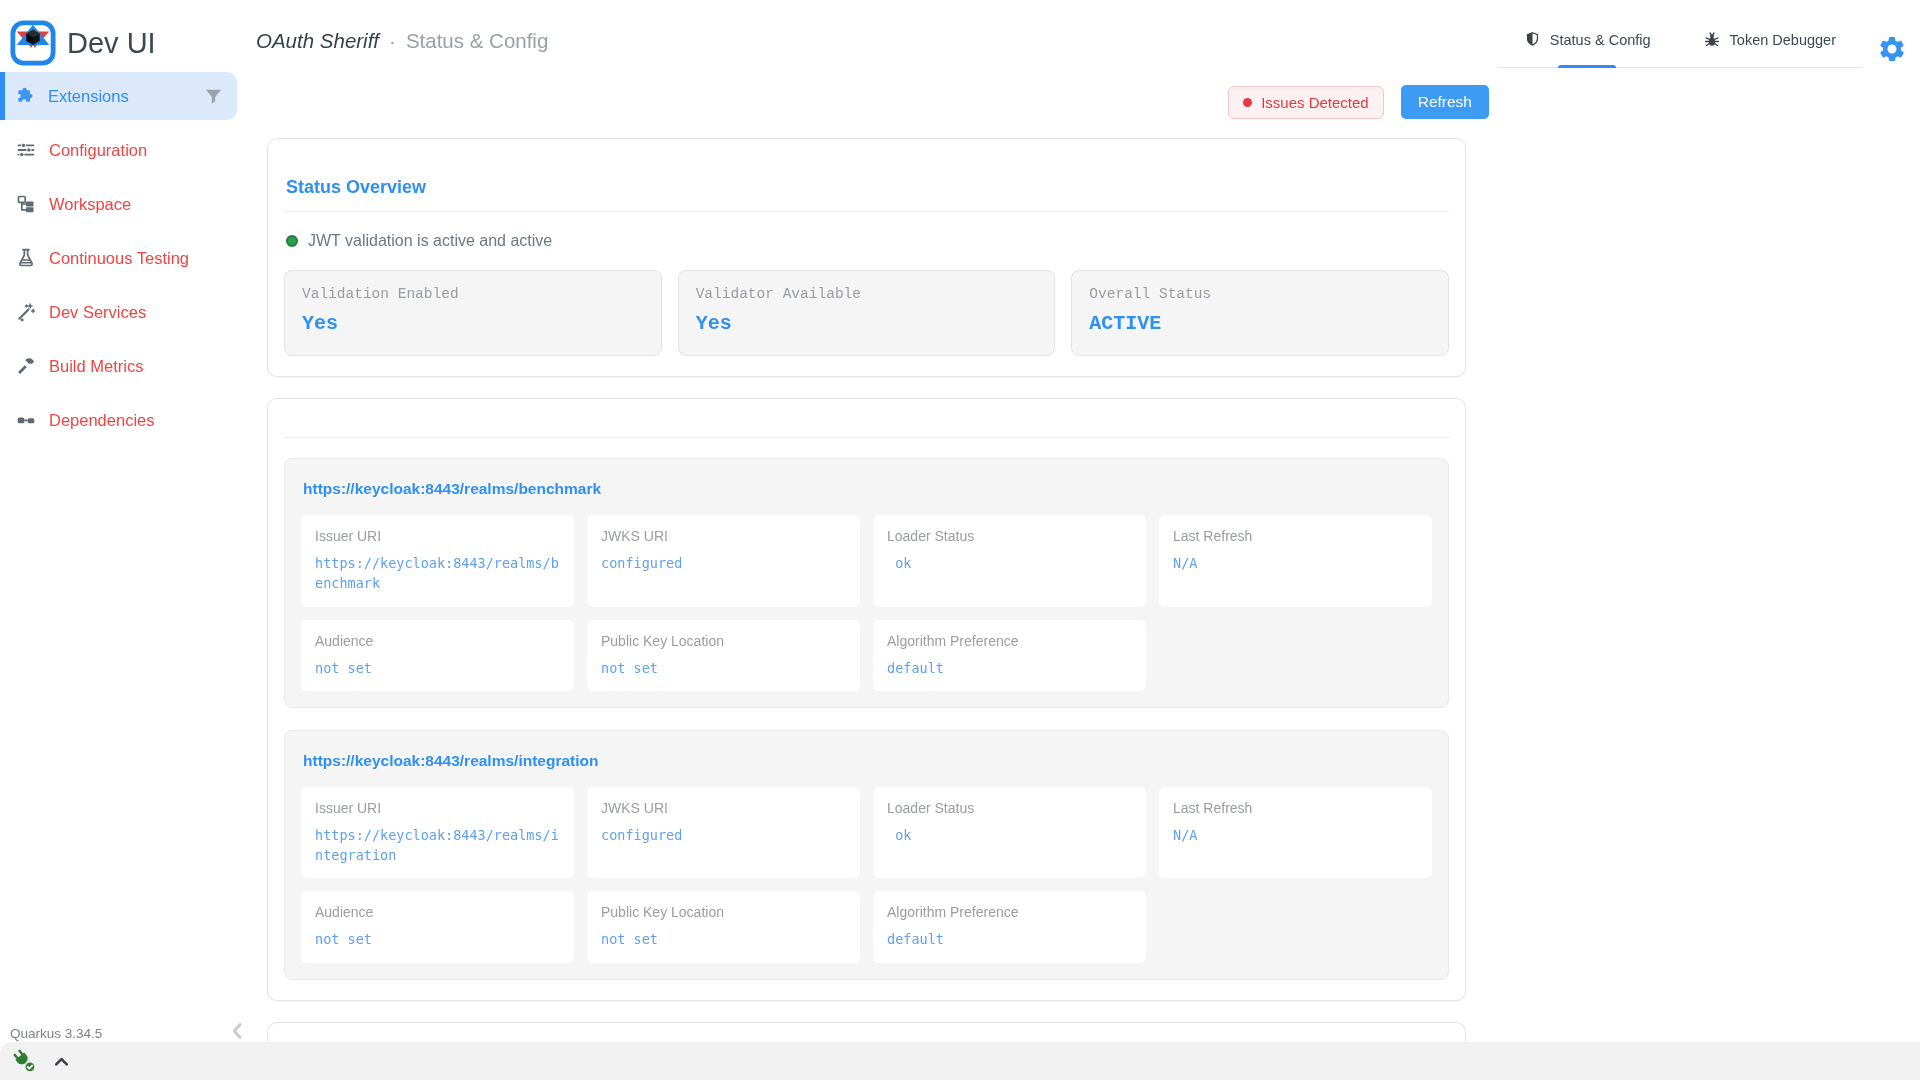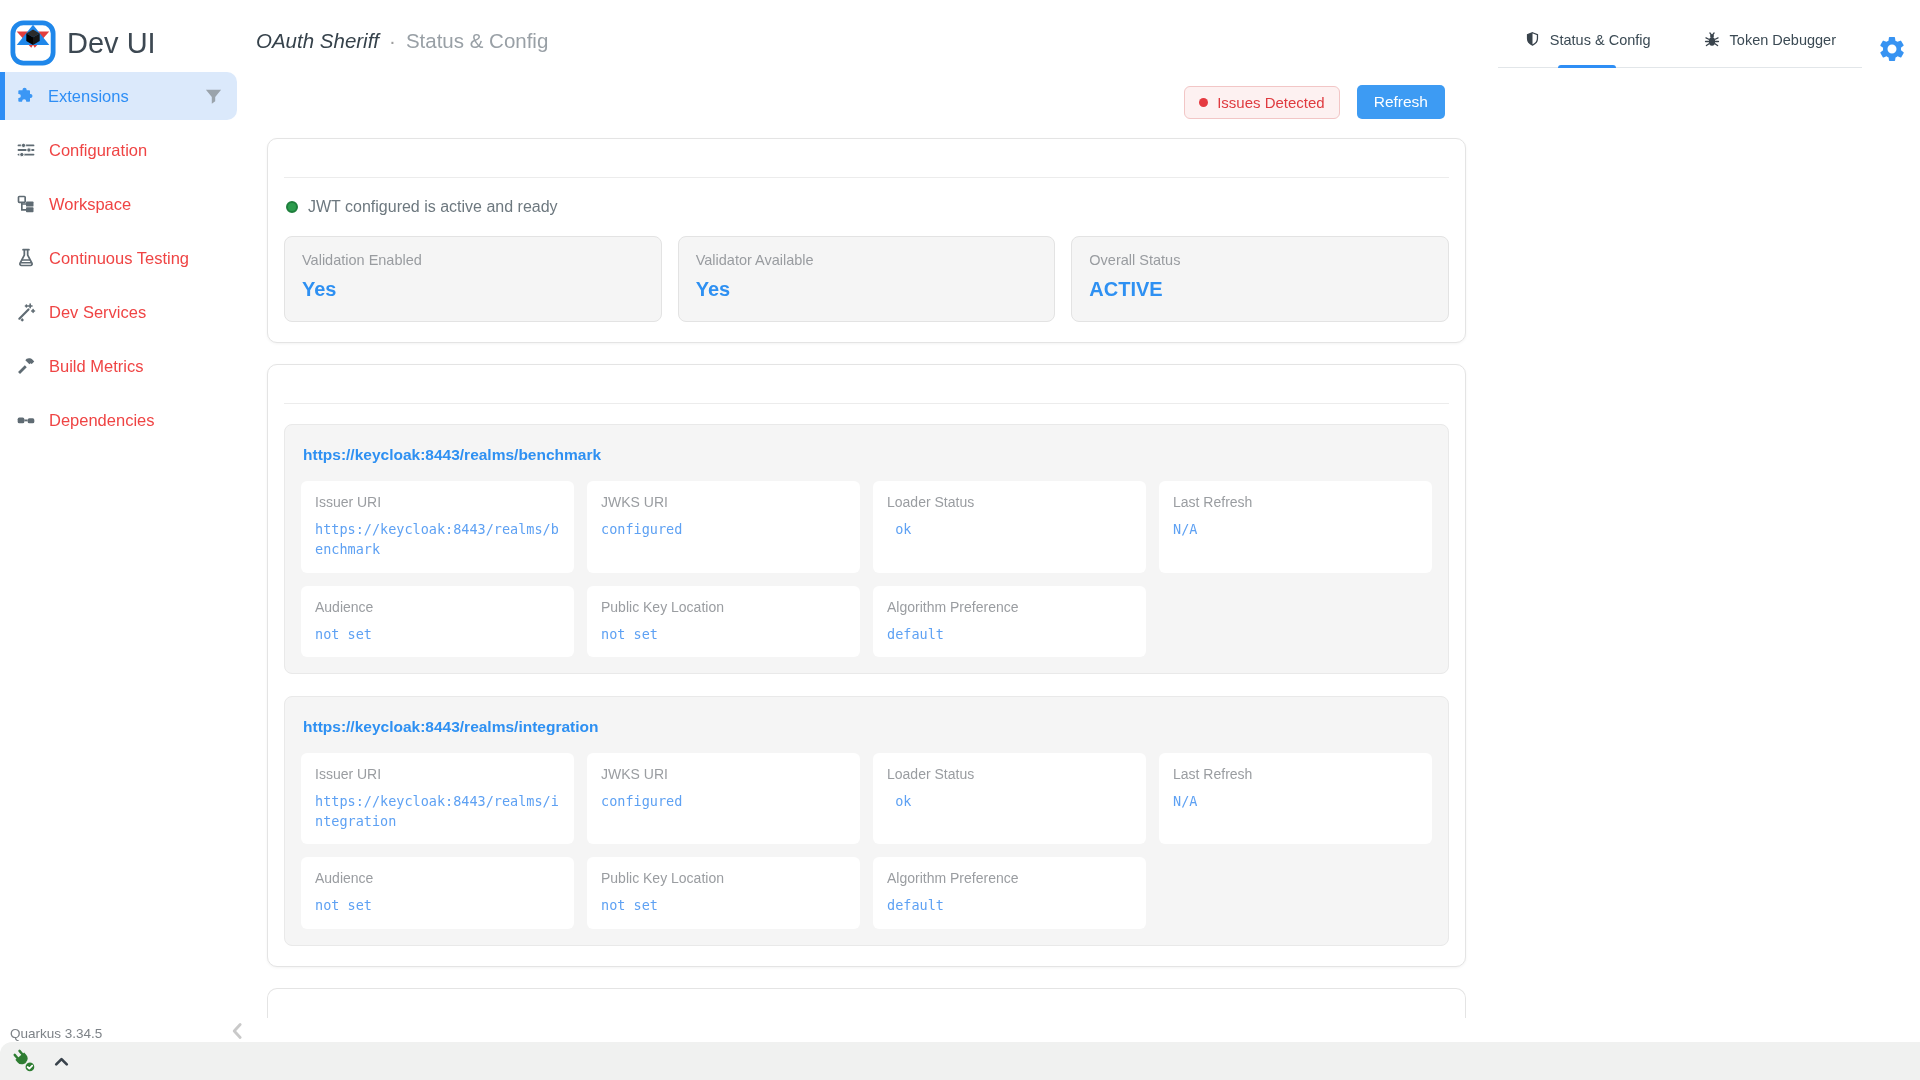--- a/index.html
+++ b/index.html
@@ -28,34 +28,34 @@
   .nav-item { height:48px; margin-bottom:6px; display:flex; align-items:center; gap:13px; padding-left:16px; font-size:16.5px; color:#ef4444; cursor:pointer; }
   .nav-item .nicon { color:#5f6b73; display:flex; }
   .nav-item.active { background:#dbe9fb; border-left:5px solid #2e8ef5; padding-left:10px; border-radius:0 10px 10px 0; color:#2e8ef5; margin-right:8px; }
   .nav-item.active .nicon { color:#3b97f5; }
   .filter-icon { margin-left:auto; margin-right:14px; color:#9aa3ab; cursor:pointer; display:flex; }
   .version { position:absolute; left:10px; bottom:1px; font-size:13.5px; color:#7d8287; }
   .collapse-btn { position:absolute; right:-6px; bottom:-2px; color:#c9c9c9; background:none; border:none; cursor:pointer; }
 
   
   .content { position:absolute; left:245px; top:58px; right:0; bottom:0; }
-  .toolbar { position:absolute; top:27px; right:475px; display:flex; align-items:center; gap:17px; }
+  .toolbar { position:absolute; top:27px; right:431px; display:flex; align-items:center; gap:17px; }
   .badge { display:flex; align-items:center; gap:9px; padding:7px 14px; border:1px solid #f2c6c6; border-radius:6px; background:#fdf1f1; color:#df3a3f; font-size:15px; }
   .badge-dot { width:9px; height:9px; border-radius:50%; background:#e53a40; }
   .refresh-btn { background:#3d9bf3; color:#fff; border:none; border-radius:5px; font-size:15.5px; padding:8px 17px; font-family:inherit; cursor:pointer; }
 
   .main-col { position:absolute; left:22px; top:80px; width:1199px; }
   .card { background:#fff; border:1px solid #e4e4e4; border-radius:10px; box-shadow:0 1px 3px rgba(0,0,0,.05); padding:38px 16px 20px; margin-bottom:21px; }
   .card-title { font-size:18px; font-weight:bold; color:#2e90f2; margin:0 2px 13px; }
   .divider { height:1px; background:#ececec; margin-bottom:20px; }
 
   .status-line { display:flex; align-items:center; gap:10px; font-size:16px; color:#6d787f; margin:0 2px 20px; }
   .status-dot { width:12px; height:12px; border-radius:50%; background:#2c9c4d; border:2px solid #1e7e3c; }
 
-  .stats { display:grid; grid-template-columns:1fr 1fr 1fr; gap:16px; }
+  .stats { display:grid; grid-template-columns:1fr 1fr 1fr; gap:16px;font-family:Liberation Mono, monospace; }
   .stat { background:#f5f5f5; border:1px solid #e3e3e3; border-radius:8px; padding:15px 17px; height:86px; }
   .stat-label { font-size:14.5px; color:#999ca0; margin-bottom:10px; }
   .stat-value { font-size:20px; font-weight:bold; color:#2e90f2; }
 
   .issuer { background:#f5f5f5; border:1px solid #e9e9e9; border-radius:8px; padding:16px; }
   .issuer + .issuer { margin-top:22px; }
   .issuer-title { font-size:15.5px; font-weight:bold; color:#2e90f2; margin:5px 2px 17px; }
   .fields { display:grid; grid-template-columns:repeat(4,1fr); gap:13px; }
   .field { background:#fff; border-radius:6px; padding:13px 14px; }
   .field-label { font-size:14px; color:#9a9da1; margin-bottom:9px; }
@@ -238,24 +238,25 @@
     <div class="badge">
       <span class="badge-dot"></span>
       <span>Issues Detected</span>
     </div>
     <button class="refresh-btn">Refresh</button>
   </div>
 
   <div class="main-col">
 
     <section class="card">
+      <h2 class="card-title">Status Overview</h2>
       <div class="divider"></div>
       <div class="status-line">
         <span class="status-dot"></span>
-        <span>JWT configured is active and ready</span>
+        <span>JWT validation is active and active</span>
       </div>
       <div class="stats">
         <div class="stat">
           <div class="stat-label">Validation Enabled</div>
           <div class="stat-value">Yes</div>
         </div>
         <div class="stat">
           <div class="stat-label">Validator Available</div>
           <div class="stat-value">Yes</div>
         </div>

